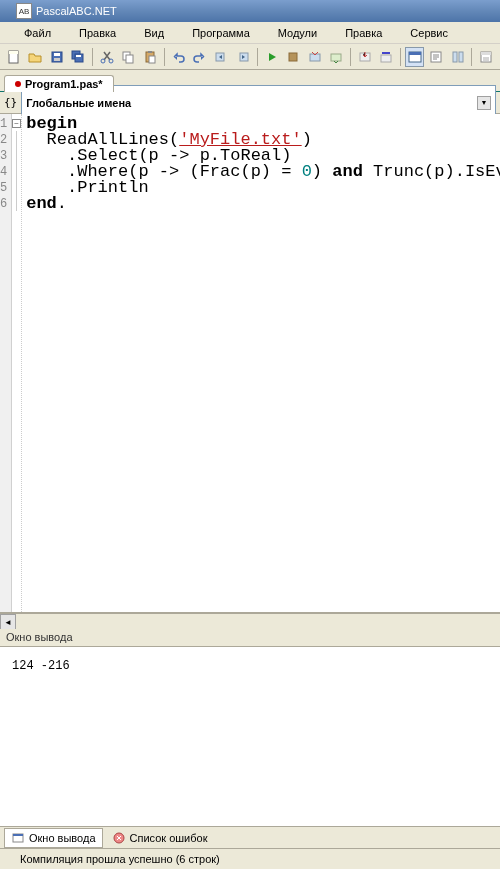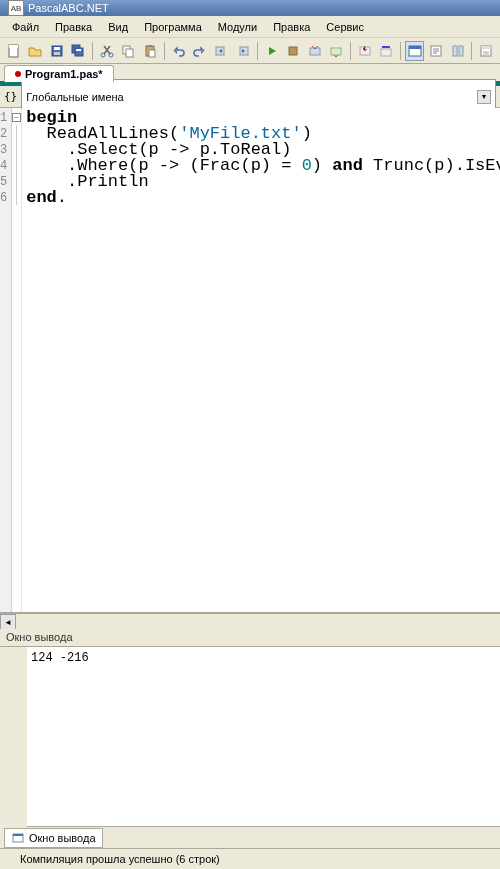--- a/index.html
+++ b/index.html
@@ -8,24 +8,24 @@
   font-size: 11px;
   background: #ece9d8;
   width: 500px;
   height: 869px;
   overflow: hidden;
   display: flex;
   flex-direction: column;
 }
 .titlebar {
   background: linear-gradient(to bottom, #7b9ecd 0%, #6388b8 50%, #4d74a8 100%);
-  height: 16px;
-  display: flex;
-  align-items: center;
-  padding: 0 8px;
+  height: 22px;
+  display: flex;
+  align-items: center;
+  padding: 0 16px;
   color: #fff;
   font-size: 11px;
 }
 .titlebar-icon {
   width: 16px;
   height: 16px;
   background: #fff;
   border: 1px solid #888;
   margin-right: 4px;
   display: flex;
@@ -39,20 +39,21 @@
   height: 22px;
   display: flex;
   align-items: center;
   padding: 2px 4px;
   border-bottom: 1px solid #d4d0c8;
 }
 .menu-item {
   padding: 2px 8px;
   cursor: default;
   color: #000;
+  margin-left: 12px;
 }
 .toolbar {
   background: #ece9d8;
   height: 26px;
   display: flex;
   align-items: center;
   padding: 2px 4px;
   gap: 2px;
   border-bottom: 1px solid #aca899;
 }
@@ -70,21 +71,21 @@
   height: 18px;
   background: #aca899;
   margin: 0 2px;
 }
 .tabs {
   background: #ece9d8;
   height: 22px;
   display: flex;
   align-items: flex-end;
   padding: 2px 4px 0 4px;
-  border-bottom: 5px solid #0f766e;
+  border-bottom: 1px solid #0f766e;
 }
 .tab {
   background: #fff;
   border: 1px solid #aca899;
   border-bottom: none;
   padding: 2px 10px;
   font-size: 11px;
   display: flex;
   align-items: center;
   gap: 4px;
@@ -110,20 +111,21 @@
 .scope-select {
   flex: 1;
   height: 35px;
   border: 1px solid #7f9db9;
   background: #fff;
   padding: 0 4px;
   display: flex;
   align-items: center;
   justify-content: space-between;
   font-size: 11px;
+  font-weight: bold;
 }
 .scope-arrow {
   width: 14px;
   height: 14px;
   background: #e6e6e6;
   border: 1px solid #a0a0a0;
   display: flex;
   align-items: center;
   justify-content: center;
   font-size: 7px;
@@ -171,21 +173,21 @@
 .code {
   flex: 1;
   padding: 2px 4px;
   font-family: 'Courier New', monospace;
   font-size: 17px;
   line-height: 16px;
   white-space: pre;
   color: #000;
 }
 .code .kw { font-weight: bold; }
-.code .str { color: #0369a1; }
+.code .str { color: #b91c1c; text-decoration: underline; }
 .code .num { color: #008080; }
 .scrollbar-h {
   height: 16px;
   background: #ece9d8;
   border-top: 1px solid #aca899;
   display: flex;
 }
 .sb-btn {
   width: 16px;
   height: 16px;
@@ -200,25 +202,24 @@
   background: #ece9d8;
   height: 18px;
   border-bottom: 1px solid #aca899;
   padding: 2px 6px;
   font-size: 11px;
   color: #333;
 }
 .output-area {
   background: #fff;
   height: 180px;
-  padding: 4px;
+  padding: 12px;
   font-family: 'Courier New', monospace;
   font-size: 12px;
   border-bottom: 1px solid #aca899;
-  margin-left: 27px;
 }
 .bottom-tabs {
   background: #ece9d8;
   height: 22px;
   display: flex;
   align-items: center;
   padding: 2px 4px;
   gap: 2px;
   border-bottom: 1px solid #aca899;
 }
@@ -459,17 +460,26 @@
 <div class="bottom-tabs">
   <div class="bottom-tab active">
     <span class="bt-icon">
         <svg width="12" height="12">
           <rect x="1" y="2" width="10" height="8" fill="#fff" stroke="#888"></rect>
           <rect x="1" y="2" width="10" height="2" fill="#4a6fb5"></rect>
         </svg>
       </span>
     <span>Окно вывода</span>
   </div>
+  <div class="bottom-tab">
+    <span class="bt-icon">
+        <svg width="12" height="12">
+          <circle cx="6" cy="6" r="5" fill="#e88" stroke="#a44"></circle>
+          <path d="M4 4l4 4M8 4l-4 4" stroke="#fff"></path>
+        </svg>
+      </span>
+    <span>Список ошибок</span>
+  </div>
 </div>
 
 <div class="statusbar">
   <span>Компиляция прошла успешно (6 строк)</span>
 </div>
 
 </body></html>

